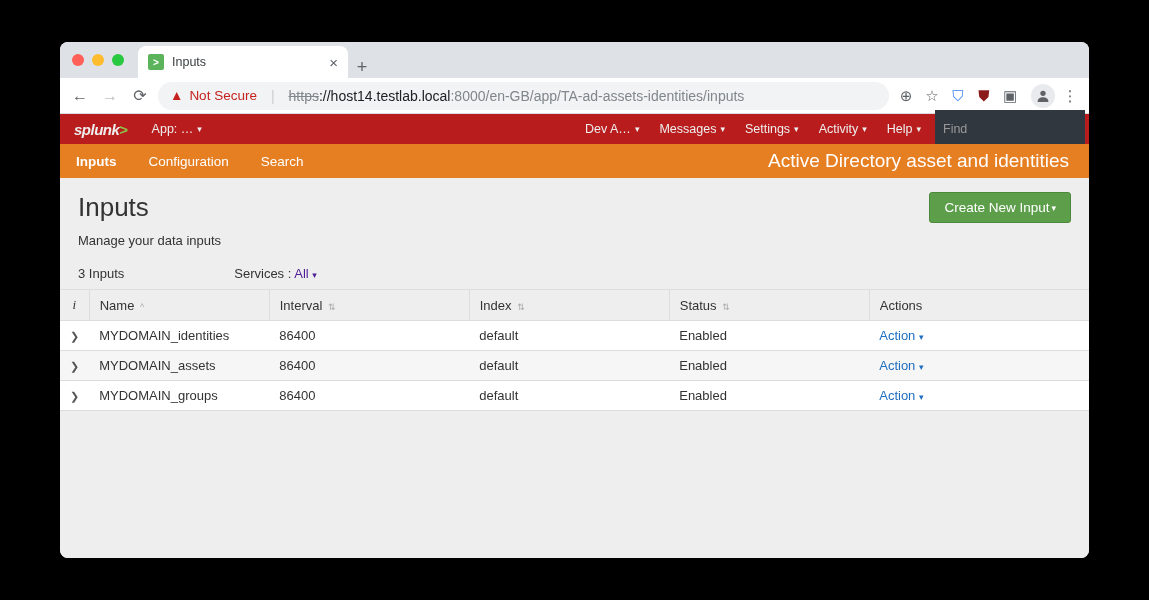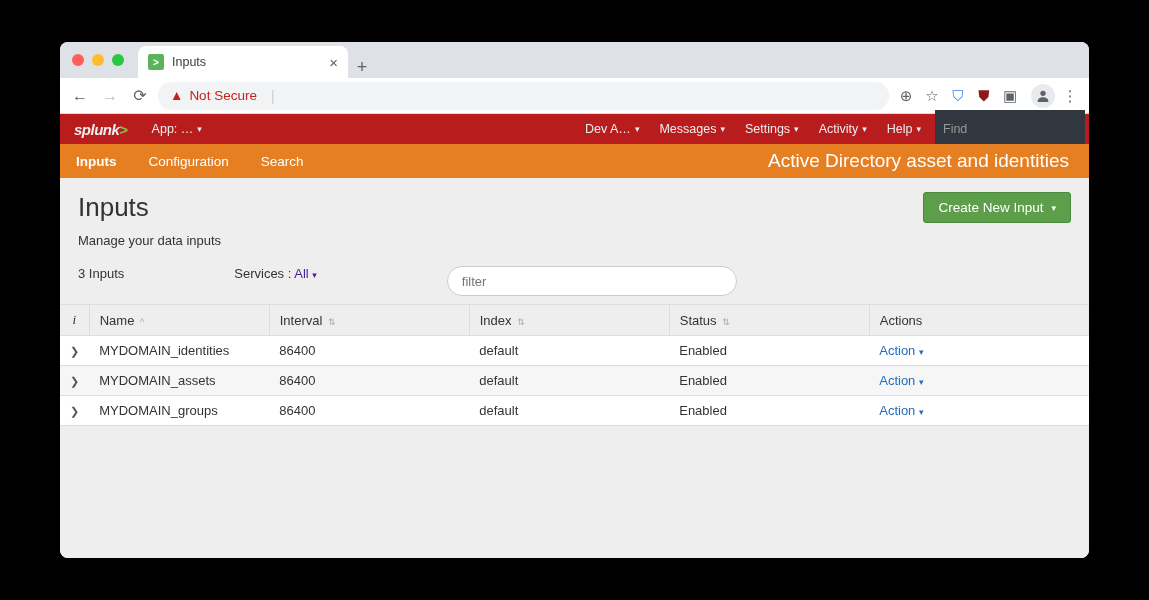--- a/index.html
+++ b/index.html
@@ -36,22 +36,22 @@
   .navbar { height: 34px; background: #e67e22; display: flex; align-items: center; color: #fff; font-size: 13.5px; }
   .nav-item { padding: 0 16px; height: 100%; display: flex; align-items: center; cursor: pointer; }
   .nav-item.active { font-weight: 600; }
   .nav-spacer { flex: 1; }
   .nav-title { padding-right: 20px; font-size: 19px; font-weight: 400; }
   .content { flex: 1; background: #eee; overflow: auto; }
   .page-hdr { padding: 14px 18px 8px; display: flex; align-items: flex-start; }
   .page-hdr-l { flex: 1; }
   .page-title { font-size: 26px; font-weight: 400; color: #333; margin-bottom: 10px; }
   .page-sub { font-size: 13px; color: #333; }
-  .btn-green { background: #5c9e4a; color: #fff; border: 1px solid #4a8a3a; border-radius: 3px; padding: 7px 14px; font-size: 13.5px; display: flex; align-items: center; gap: 8px; cursor: pointer; }
-  .tools { padding: 10px 18px 8px; display: flex; align-items: flex-start; gap: 20px; font-size: 13px; color: #333; }
+  .btn-green { background: #5c9e4a; color: #fff; border: 1px solid #4a8a3a; border-radius: 3px; padding: 7px 14px; font-size: 13.5px; display: flex; align-items: center; gap: 2px; cursor: pointer; }
+  .tools { padding: 10px 18px 8px; display: flex; align-items: flex-end; gap: 20px; font-size: 13px; color: #333; }
   .svc { margin-left: 90px; }
   .svc a { color: #4c1d95; text-decoration: none; }
   .filter { margin-left: 110px; width: 290px; height: 30px; border: 1px solid #ccc; border-radius: 15px; padding: 0 14px; font-size: 13px; background: #fff; }
   .table { width: calc(100% - 0px); border-collapse: collapse; font-size: 13px; color: #333; }
   .table th { background: #eee; text-align: left; font-weight: 400; padding: 7px 10px; border: 1px solid #ddd; border-left: none; border-right: 1px solid #ddd; }
   .table th:first-child { border-left: none; width: 28px; text-align: center; font-style: italic; font-family: serif; }
   .table th:last-child { border-right: none; }
   .table td { padding: 7px 10px; border-bottom: 1px solid #ddd; background: #fff; }
   .table tr.alt td { background: #f6f6f6; }
   .table td:first-child { width: 28px; text-align: center; color: #666; }
@@ -86,20 +86,23 @@
   <div class="addrbar">
     <div class="nav-icn">←</div>
     <div class="nav-icn disabled">→</div>
     <div class="nav-icn">⟳</div>
     <div class="omni">
       <span class="nsec">
         <span style="color:#c5221f;">▲</span>
         <span>Not Secure</span>
       </span>
       <span class="sep">|</span>
+      <span class="url">
+        <span class="strike">https</span><span class="dark">://host14.testlab.local</span><span>:8000/en-GB/app/TA-ad-assets-identities/inputs</span>
+      </span>
     </div>
     <div class="ext">
       <div class="ext-i">⊕</div>
       <div class="ext-i">☆</div>
       <div class="ext-i" style="color:#3b82f6;">⛉</div>
       <div class="ext-i" style="color:#8b1a1a;">⛊</div>
       <div class="ext-i">▣</div>
       <div class="avatar">
         <svg width="16" height="16" viewBox="0 0 24 24" fill="#5f6368">
             <circle cx="12" cy="8" r="4"></circle>
@@ -164,21 +167,20 @@
         <span class="caret">▾</span>
       </button>
     </div>
 
     <div class="tools">
       <span>3 Inputs</span>
       <span class="svc">
         <span>Services :</span>
         <a href="#"> <span>All</span> <span class="caret">▾</span></a>
       </span>
-      <input class="filter" placeholder="filter" style="">
     </div>
 
     <table class="table">
       <thead>
         <tr>
           <th>i</th>
           <th class="col-name"><span>Name</span> <span class="sort">^</span></th>
           <th class="col-interval"><span>Interval</span> <span class="sort">⇅</span></th>
           <th class="col-index"><span>Index</span> <span class="sort">⇅</span></th>
           <th class="col-status"><span>Status</span> <span class="sort">⇅</span></th>

